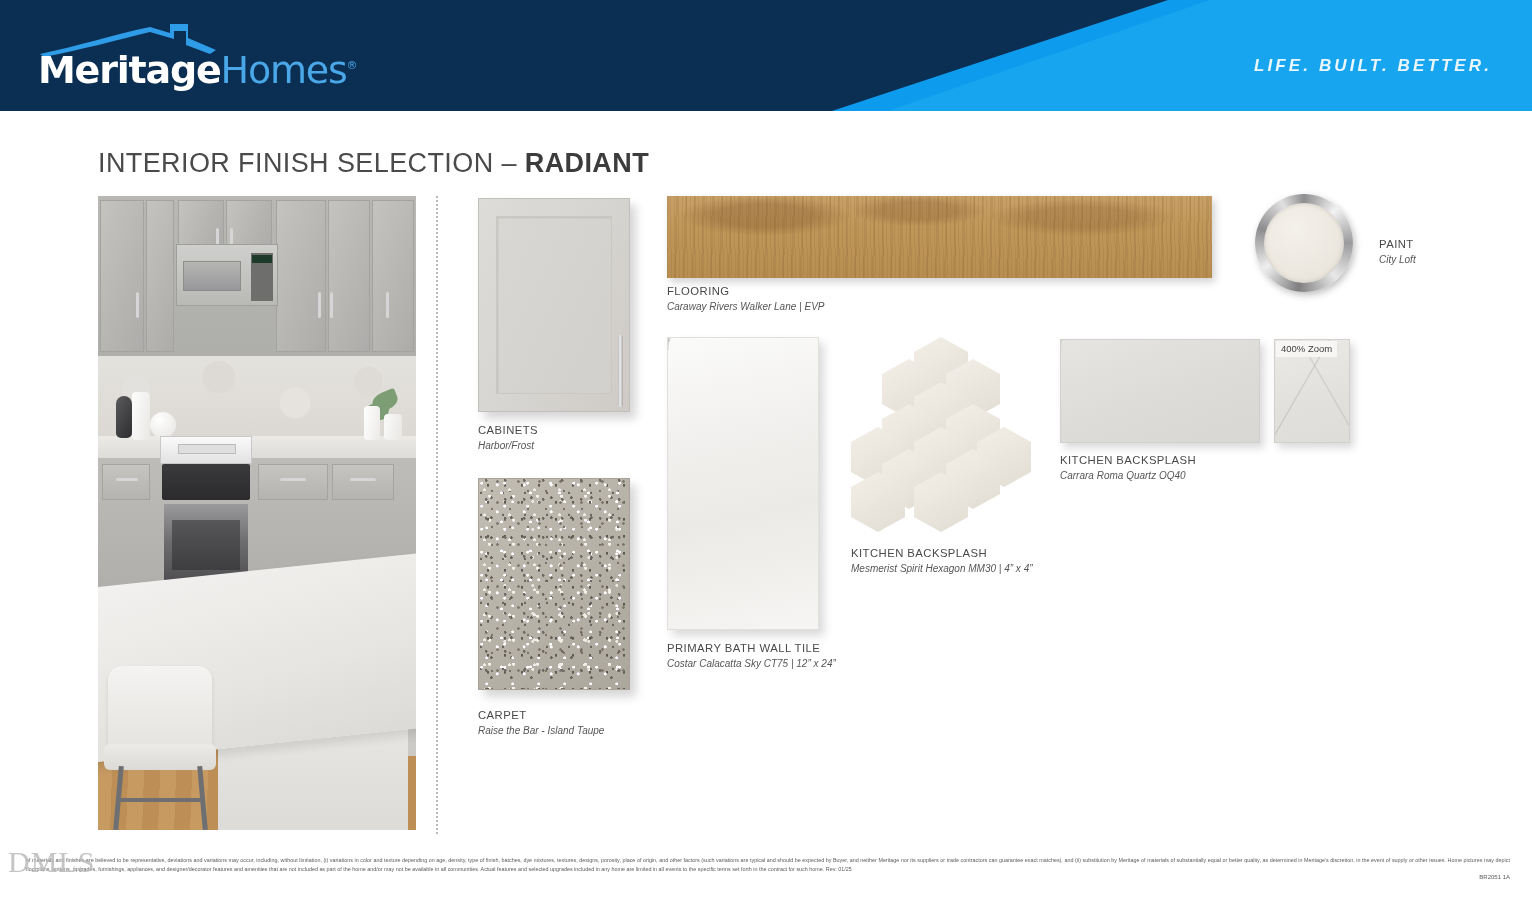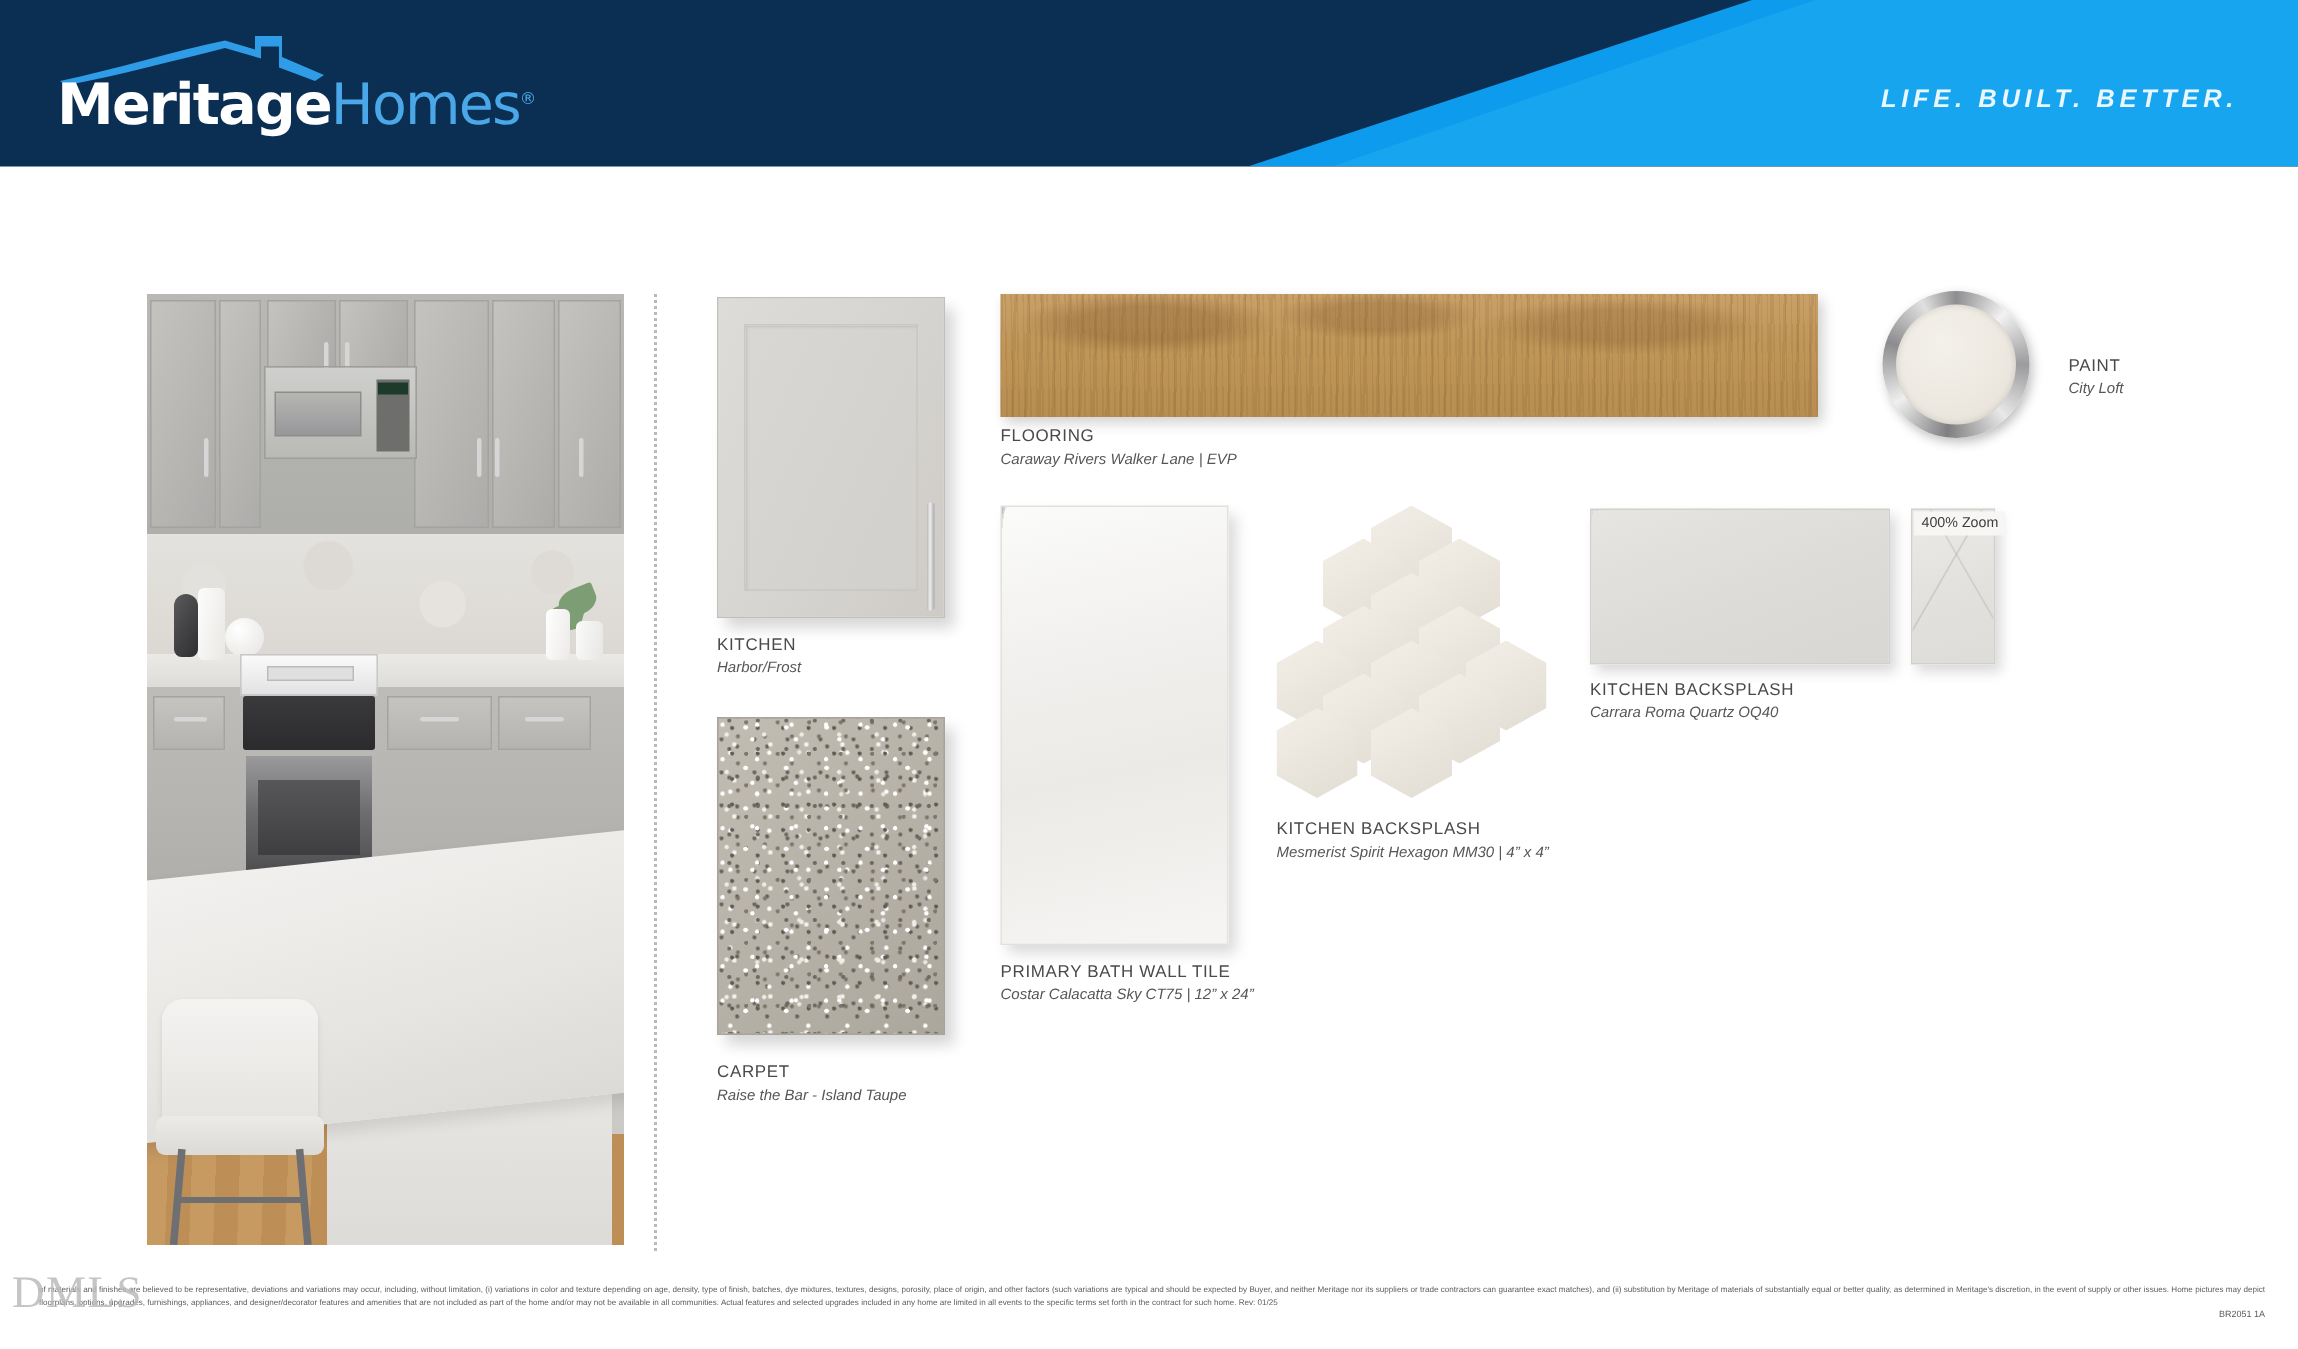--- a/index.html
+++ b/index.html
@@ -219,21 +219,21 @@
     width: 200px; height: 104px;
     background:
       linear-gradient(96deg, rgba(160,158,154,.16) 0 1px, transparent 1px 40px),
       linear-gradient(172deg, rgba(150,148,144,.10) 0 1px, transparent 1px 33px),
       linear-gradient(160deg,#e6e5e1 0%,#dedcd8 50%,#d9d7d3 100%);
     box-shadow: 4px 5px 8px rgba(0,0,0,.15);
     border: 1px solid #d2d0cc;
   }
   .countertop-zoom {
     position: absolute; left: 1274px; top: 339px;
-    width: 56px; height: 104px;
+    width: 76px; height: 104px;
     background:
       linear-gradient(120deg, rgba(150,148,144,.0) 0 40%, rgba(150,148,144,.35) 41%, rgba(150,148,144,0) 42%),
       linear-gradient(60deg, rgba(150,148,144,.0) 0 62%, rgba(150,148,144,.30) 63%, rgba(150,148,144,0) 64%),
       linear-gradient(165deg,#eceae7 0%,#e3e1dd 55%,#dedcd8 100%);
     box-shadow: 4px 5px 8px rgba(0,0,0,.15);
     border: 1px solid #d2d0cc;
   }
   .zoom-badge {
     position: absolute; left: 1px; top: 1px;
     padding: 2px 5px 3px 5px;
@@ -298,20 +298,21 @@
     <div class="logo">
       <svg width="300" height="34" viewBox="0 0 300 34">
         <path d="M2 30 C 40 22, 78 10, 112 3 L 132 9 L 132 0 L 150 0 L 150 14 L 178 26 L 172 30 L 148 21 L 148 7 L 136 7 L 136 15 L 112 8 C 80 16, 42 26, 6 33 Z" fill="#2e9ce6"></path>
       </svg>
       <div class="logo-word"><span class="logo-m">Meritage</span><span class="logo-h">Homes</span><span class="logo-r">®</span></div>
     </div>
 
     <div class="tagline">LIFE. BUILT. BETTER.</div>
   </div>
 
+  <div class="title"><span>INTERIOR FINISH SELECTION – </span><b>RADIANT</b></div>
 
   <div class="divider"></div>
 
   <div class="kitchen">
     <div class="k-wall"></div>
     <div class="k-uppercab"></div>
     <div class="k-door" style="left:2px;width:44px;"></div>
     <div class="k-door" style="left:48px;width:28px;"></div>
     <div class="k-door" style="left:80px;width:46px;height:46px;"></div>
     <div class="k-door" style="left:128px;width:46px;height:46px;"></div>
@@ -373,21 +374,21 @@
       <div class="k-leg" style="left:96px;top:100px;height:64px;transform:rotate(-5deg);"></div>
       <div class="k-leg" style="left:12px;top:132px;width:88px;height:4px;"></div>
     </div>
   </div>
 
   <div class="cabinet-door">
     <div class="cabinet-inner"></div>
     <div class="cabinet-handle"></div>
   </div>
   <div class="label" style="left:478px;top:423px;">
-    <div class="lt">KITCHEN</div>
+    <div class="lt">CABINETS</div>
     <div class="ls">Harbor/Frost</div>
   </div>
 
   <div class="carpet"></div>
   <div class="label" style="left:478px;top:708px;">
     <div class="lt">CARPET</div>
     <div class="ls">Raise the Bar - Island Taupe</div>
   </div>
 
   <div class="flooring"></div>

